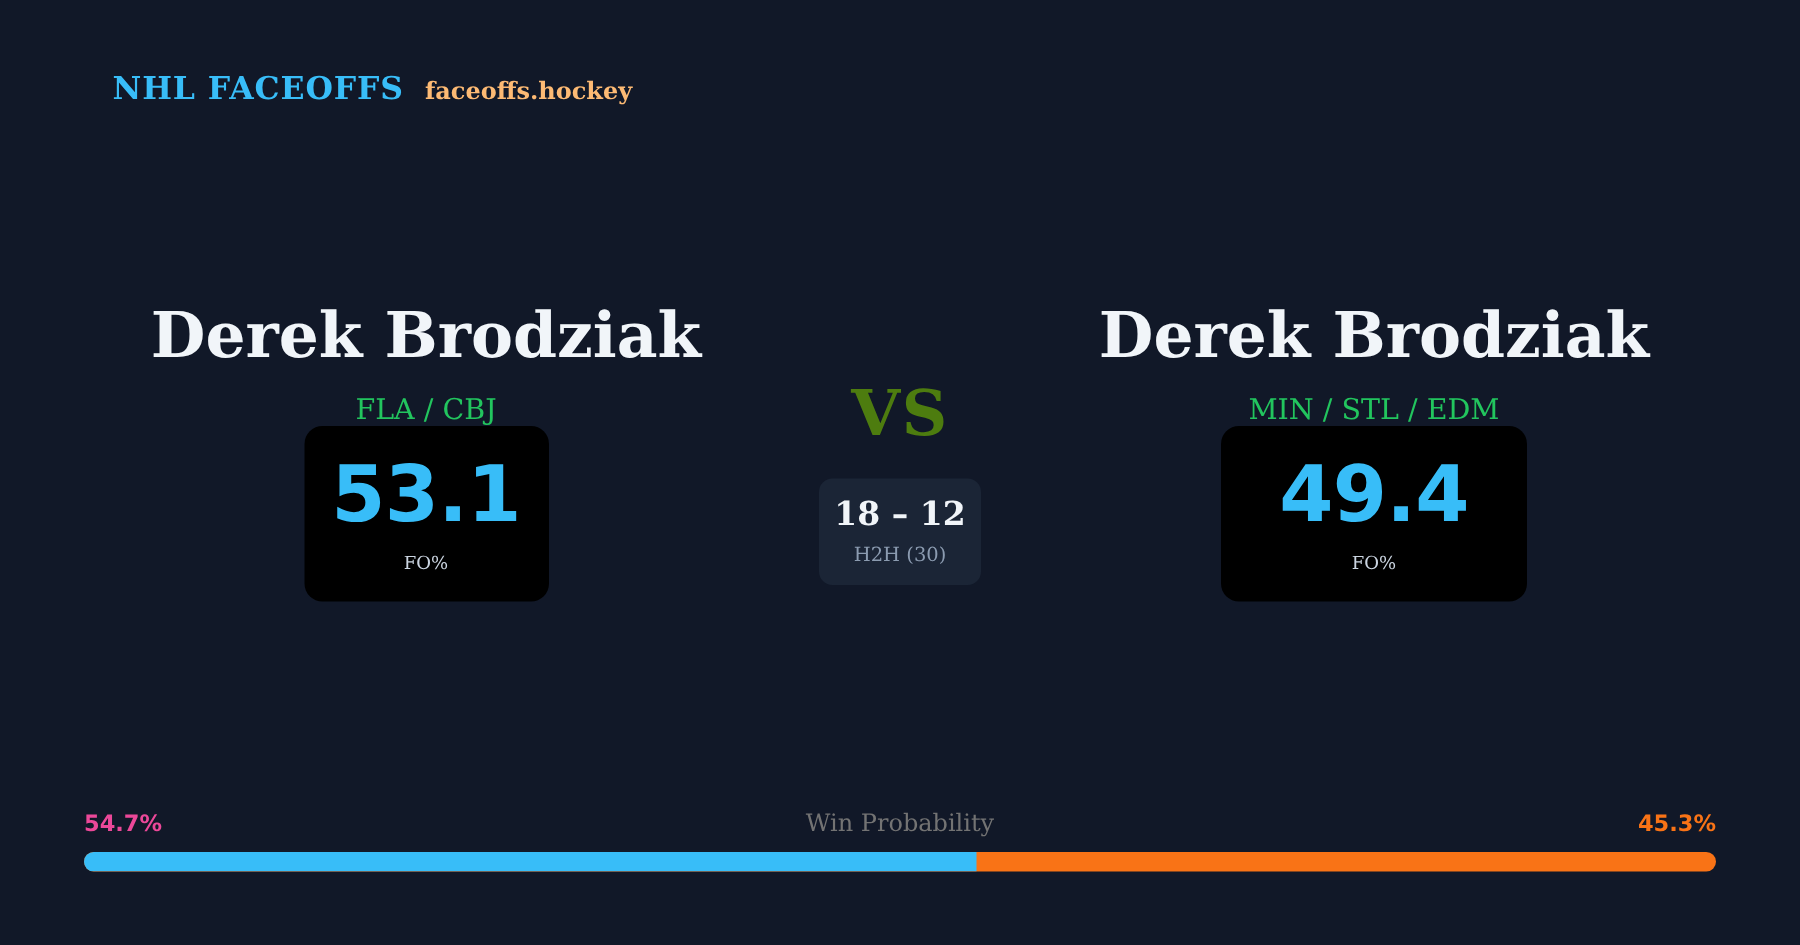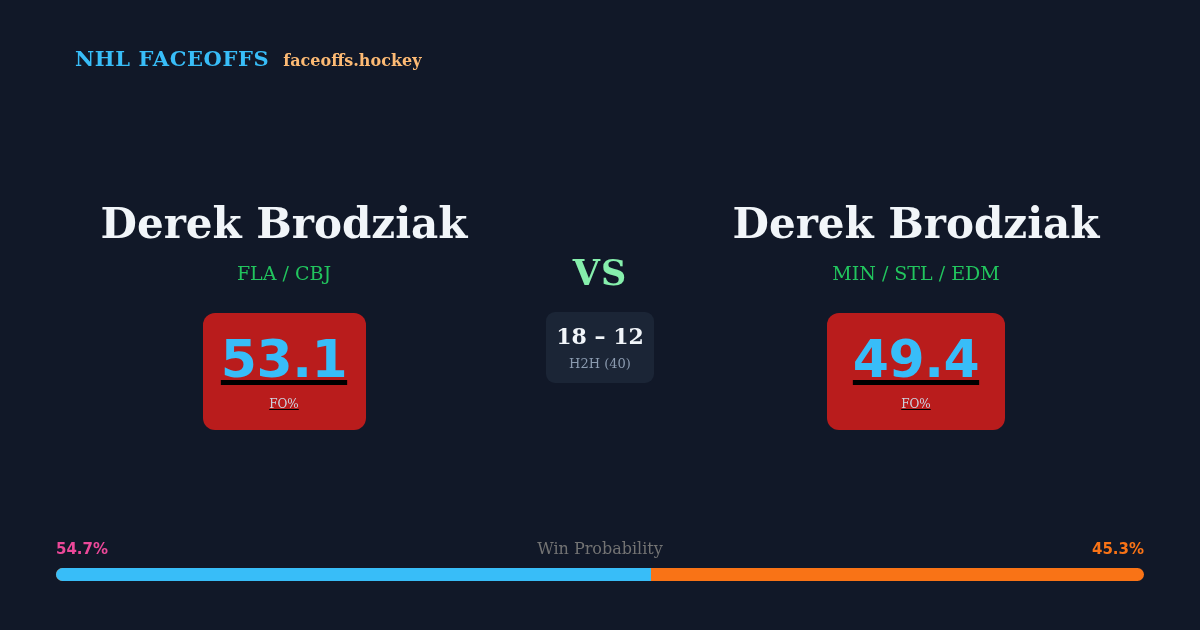--- a/index.html
+++ b/index.html
@@ -72,32 +72,31 @@
   }
   .player-teams {
     font-family: "DejaVu Serif", "Liberation Serif", serif;
     font-size: 19px;
     color: #22c55e;
     margin-top: 17px;
     white-space: nowrap;
   }
 
   .stat-card {
-    margin-top: 29px;
     width: 163px;
     height: 117px;
-    background: #b91c1c;
+    background: #000000;
     border-radius: 12px;
     display: flex;
     flex-direction: column;
     align-items: center;
     justify-content: center;
     text-decoration: underline;
   }
-  .stat-card.wide { width: 178px; }
+  .stat-card.wide { width: 204px; }
   .stat-value {
     font-family: "DejaVu Sans", "Liberation Sans", sans-serif;
     font-weight: bold;
     font-size: 52px;
     color: #38bdf8;
     line-height: 1;
     letter-spacing: -0.5px;
   }
   .stat-label {
     font-family: "DejaVu Serif", "Liberation Serif", serif;
@@ -112,22 +111,22 @@
     left: 500px;
     top: 0;
     width: 200px;
     display: flex;
     flex-direction: column;
     align-items: center;
   }
   .vs-text {
     font-family: "DejaVu Serif", "Liberation Serif", serif;
     font-weight: bold;
-    font-size: 35px;
-    color: #86efac;
+    font-size: 42px;
+    color: #4d7c0f;
     letter-spacing: 1px;
     margin-top: 70px;
     line-height: 1;
   }
   .h2h-box {
     margin-top: 22px;
     width: 108px;
     height: 71px;
     background: #1b2536;
     border-radius: 9px;
@@ -210,21 +209,21 @@
     <div class="stat-card">
       <div class="stat-value">53.1</div>
       <div class="stat-label">FO%</div>
     </div>
   </div>
 
   <div class="center">
     <div class="vs-text">VS</div>
     <div class="h2h-box">
       <div class="h2h-record">18 – 12</div>
-      <div class="h2h-label">H2H (40)</div>
+      <div class="h2h-label">H2H (30)</div>
     </div>
   </div>
 
   <div class="side side-right">
     <div class="player-name">Derek Brodziak</div>
     <div class="player-teams">MIN / STL / EDM</div>
     <div class="stat-card wide">
       <div class="stat-value">49.4</div>
       <div class="stat-label">FO%</div>
     </div>

